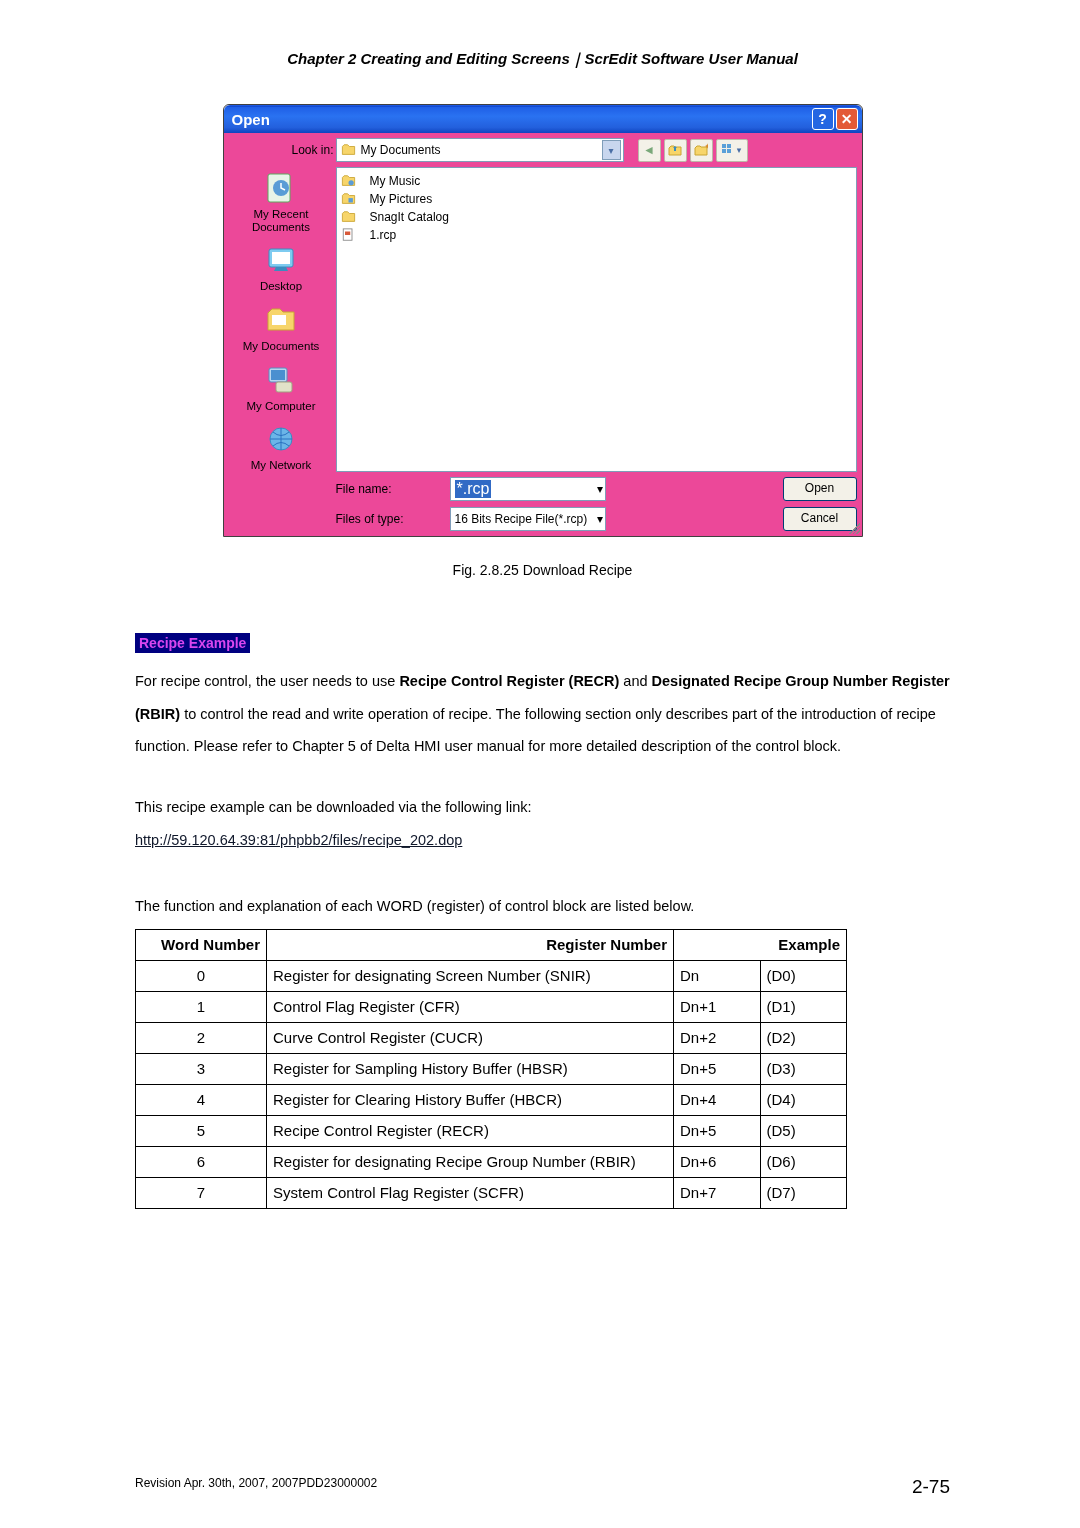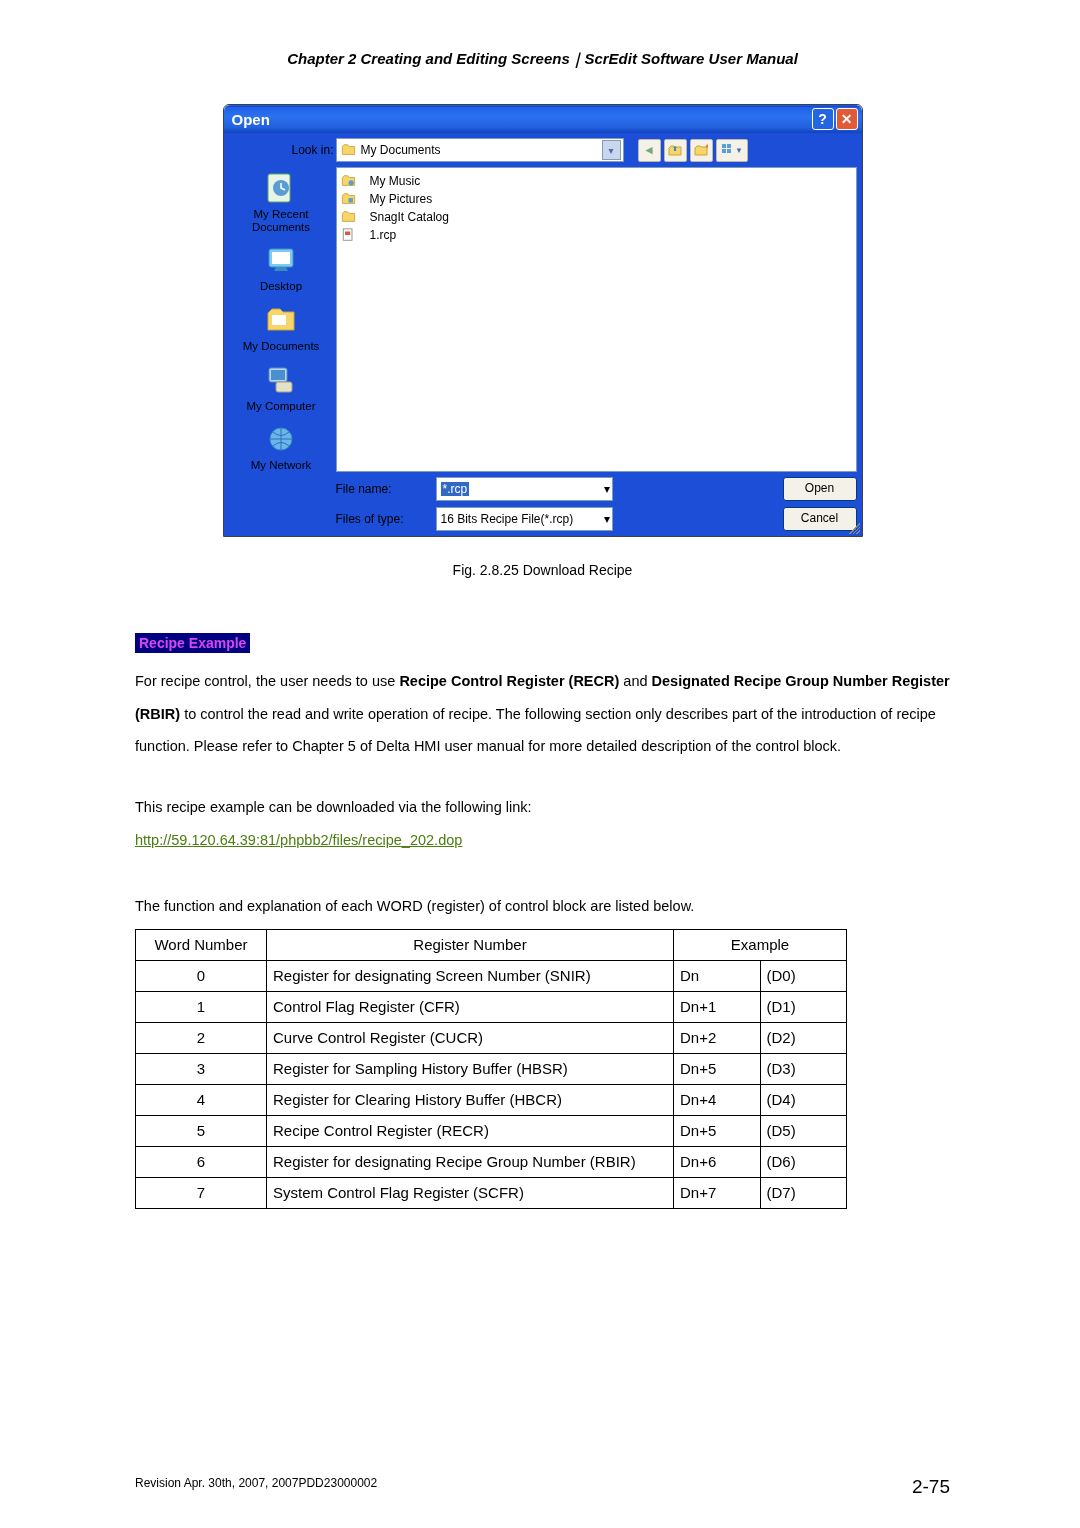--- a/index.html
+++ b/index.html
@@ -62,21 +62,21 @@
     display: flex;
     align-items: center;
     justify-content: center;
     font-weight: bold;
     font-size: 14px;
     box-sizing: border-box;
   }
   .tb-help { background: #2466e2; color: #fff; }
   .tb-close { background: #e35a37; color: #fff; }
   .dialog-body {
-    background: #1d4ed8;
+    background: #ec4899;
     display: flex;
     padding: 5px;
     gap: 2px;
   }
   .places-bar {
     width: 105px;
     display: flex;
     flex-direction: column;
     gap: 10px;
     padding-top: 5px;
@@ -158,37 +158,37 @@
   }
   .bottom-rows {
     margin-top: 5px;
     display: flex;
     flex-direction: column;
     gap: 6px;
   }
   .br {
     display: flex;
     align-items: center;
-    gap: 0;
+    gap: 14px;
   }
   .br .lbl { width: 100px; }
   .txtbox {
     flex: 1;
     height: 22px;
     background: #fff;
     border: 1px solid #7f9db9;
     display: flex;
     align-items: center;
     padding: 0 2px 0 4px;
   }
   .hl {
     background: #316ac5;
     color: #fff;
     padding: 0 2px;
-    font-size: 12px;
+    font-size: 16px;
   }
   .win-btn {
     width: 72px;
     height: 22px;
     background: #f3f1e8;
     border: 1px solid #003c74;
     border-radius: 3px;
     font-size: 12px;
     text-align: center;
     line-height: 20px;
@@ -215,34 +215,34 @@
     padding: 2px 4px;
     font-size: 14px;
     margin-bottom: 12px;
   }
   .para {
     font-size: 14.5px;
     line-height: 2.25;
     margin-bottom: 28px;
   }
   .para b { font-weight: bold; }
-  a.link { color: #4d7c0f; text-decoration: underline; }
+  a.link { color: #0f172a; text-decoration: underline; }
   table.blk {
     border-collapse: collapse;
     width: 712px;
     font-size: 15px;
     margin-top: 4px;
   }
   table.blk th, table.blk td {
     border: 1px solid #000;
     padding: 4px 6px;
     vertical-align: middle;
     height: 22px;
   }
-  table.blk th { font-weight: normal; text-align: center; }
+  table.blk th { font-weight: bold; text-align: right; }
   table.blk td.c { text-align: center; }
   .footer {
     position: absolute;
     bottom: 30px;
     left: 135px;
     right: 130px;
     display: flex;
     justify-content: space-between;
     font-size: 12px;
   }

